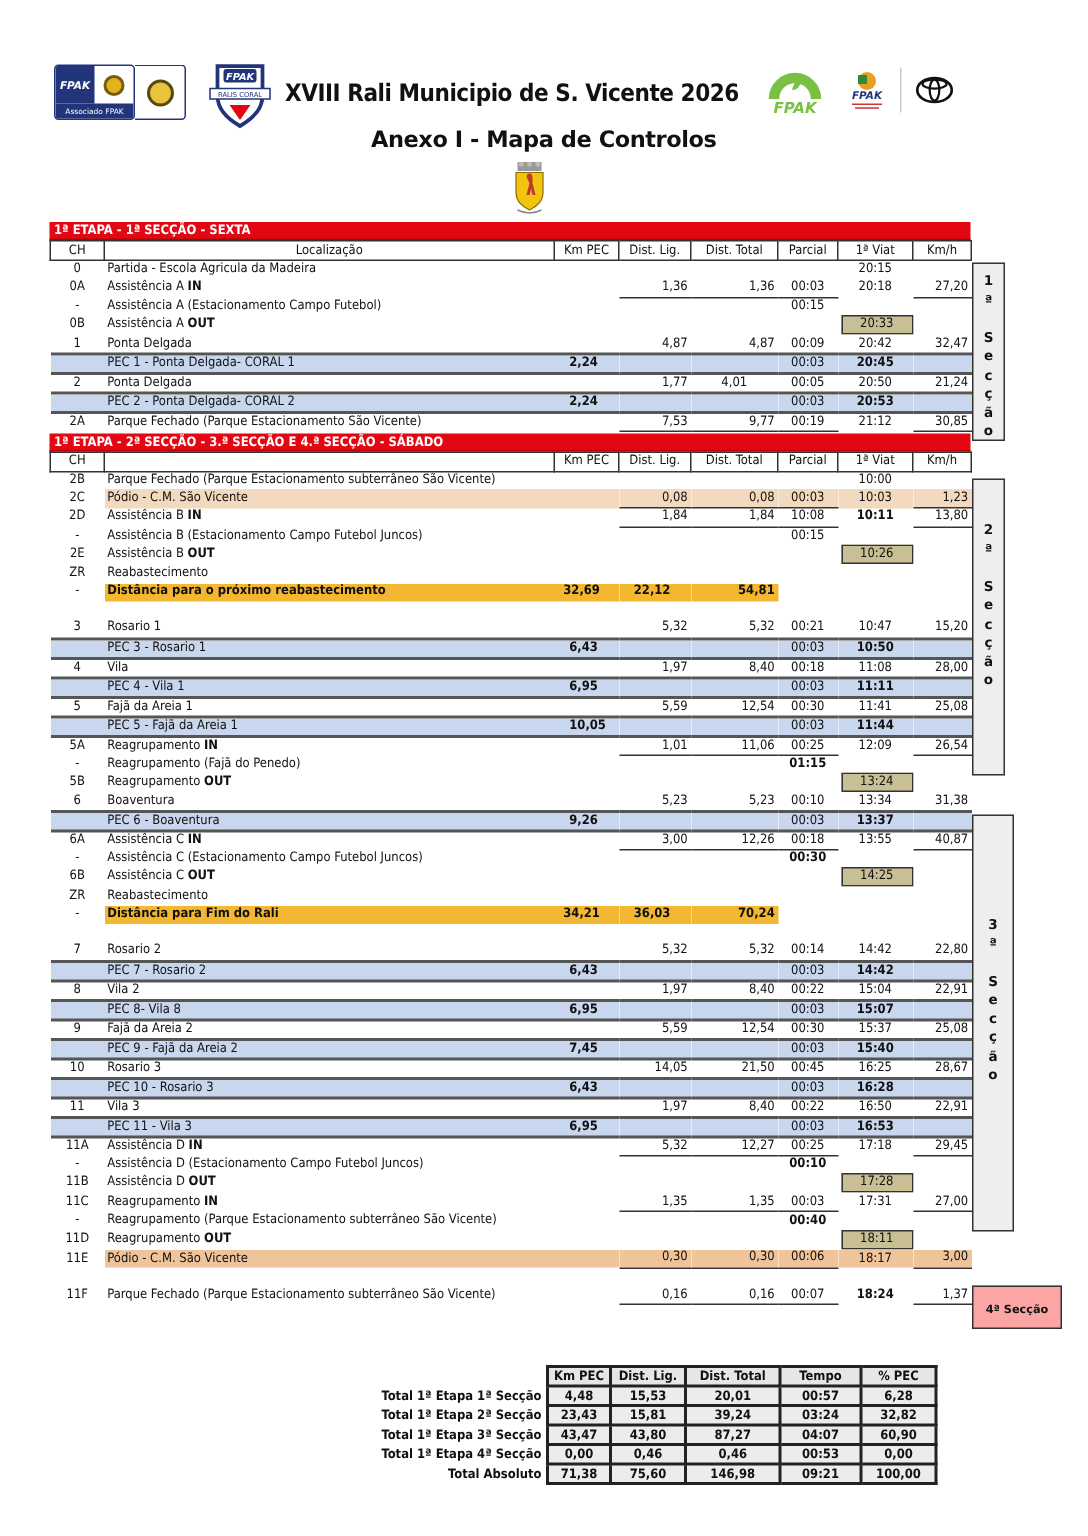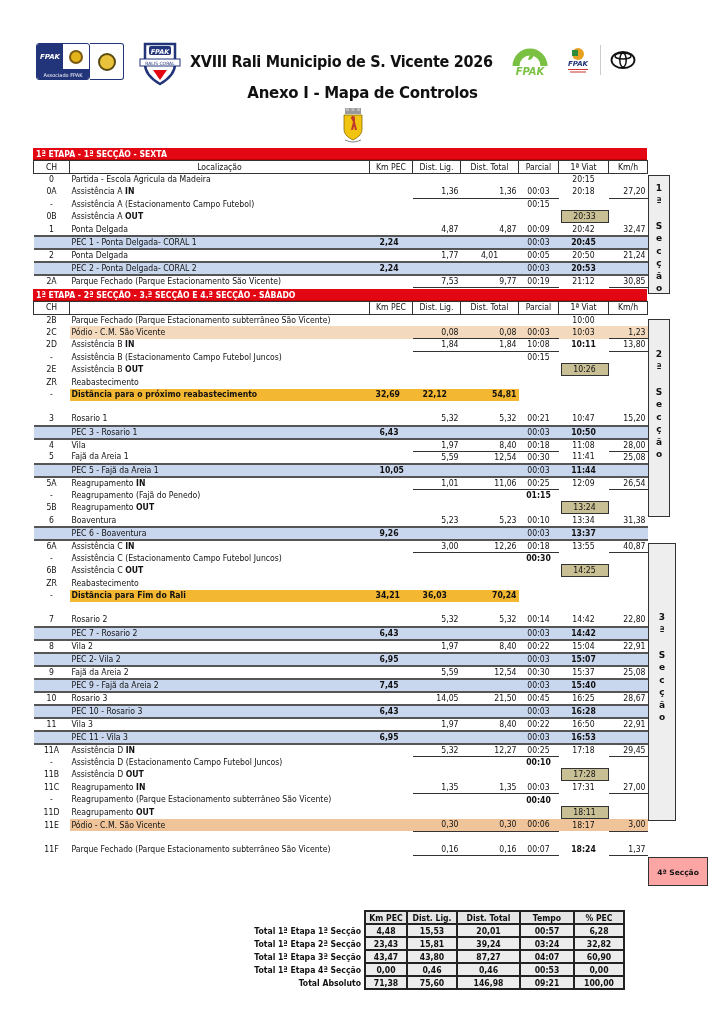--- a/index.html
+++ b/index.html
@@ -332,20 +332,30 @@
         <tr>
           <td class="c-ch">4</td>
           <td class="c-loc"><span>Vila</span></td>
           <td class="c-km"></td>
           <td class="c-dl" style="border-bottom: 1px solid rgb(51, 51, 51);">1,97</td>
           <td class="c-dt" style="border-bottom: 1px solid rgb(51, 51, 51);">8,40</td>
           <td class="c-par" style="border-bottom: 1px solid rgb(51, 51, 51);">00:18</td>
           <td class="c-via">11:08</td>
           <td class="c-kmh" style="border-bottom: 1px solid rgb(51, 51, 51);">28,00</td>
         </tr>
+        <tr class="pec">
+          <td class="c-ch"></td>
+          <td class="c-loc"><span>PEC 4 - Vila 1</span></td>
+          <td class="c-km">6,95</td>
+          <td class="c-dl"></td>
+          <td class="c-dt"></td>
+          <td class="c-par">00:03</td>
+          <td class="c-via">11:11</td>
+          <td class="c-kmh"></td>
+        </tr>
         <tr>
           <td class="c-ch">5</td>
           <td class="c-loc"><span>Fajã da Areia 1</span></td>
           <td class="c-km"></td>
           <td class="c-dl" style="border-bottom: 1px solid rgb(51, 51, 51);">5,59</td>
           <td class="c-dt" style="border-bottom: 1px solid rgb(51, 51, 51);">12,54</td>
           <td class="c-par" style="border-bottom: 1px solid rgb(51, 51, 51);">00:30</td>
           <td class="c-via">11:41</td>
           <td class="c-kmh" style="border-bottom: 1px solid rgb(51, 51, 51);">25,08</td>
         </tr>
@@ -494,21 +504,21 @@
           <td class="c-loc"><span>Vila 2</span></td>
           <td class="c-km"></td>
           <td class="c-dl" style="border-bottom: 1px solid rgb(51, 51, 51);">1,97</td>
           <td class="c-dt" style="border-bottom: 1px solid rgb(51, 51, 51);">8,40</td>
           <td class="c-par" style="border-bottom: 1px solid rgb(51, 51, 51);">00:22</td>
           <td class="c-via">15:04</td>
           <td class="c-kmh" style="border-bottom: 1px solid rgb(51, 51, 51);">22,91</td>
         </tr>
         <tr class="pec">
           <td class="c-ch"></td>
-          <td class="c-loc"><span>PEC 2- Vila 2</span></td>
+          <td class="c-loc"><span>PEC 8- Vila 8</span></td>
           <td class="c-km">6,95</td>
           <td class="c-dl"></td>
           <td class="c-dt"></td>
           <td class="c-par">00:03</td>
           <td class="c-via">15:07</td>
           <td class="c-kmh"></td>
         </tr>
         <tr>
           <td class="c-ch">9</td>
           <td class="c-loc"><span>Fajã da Areia 2</span></td>

